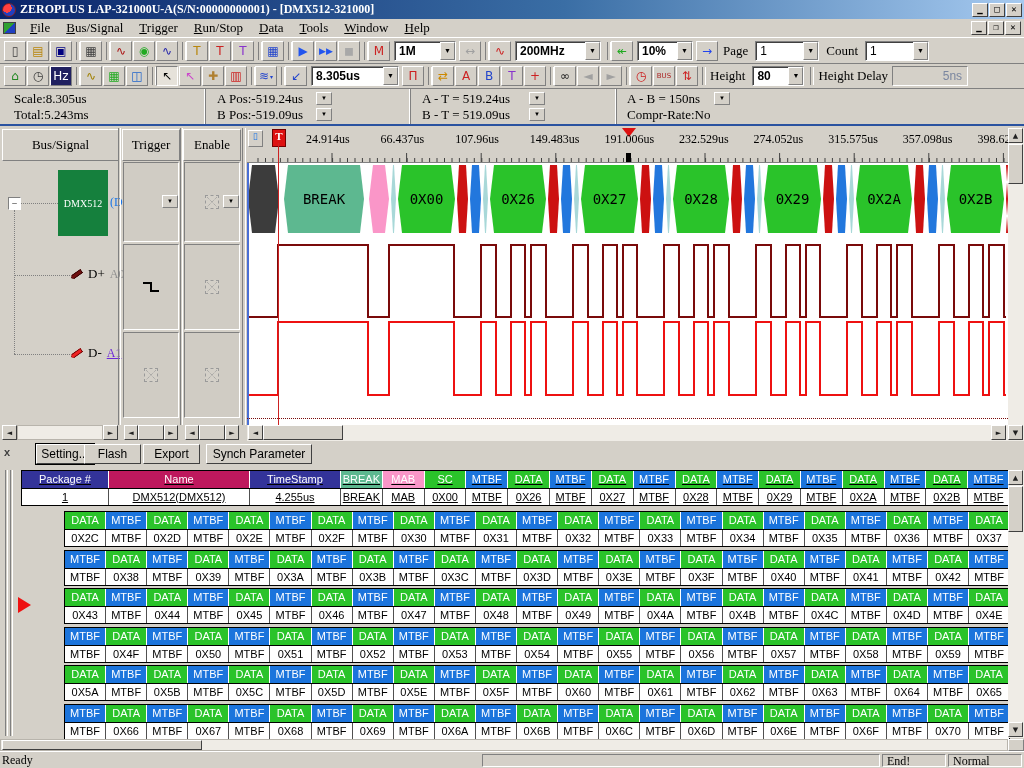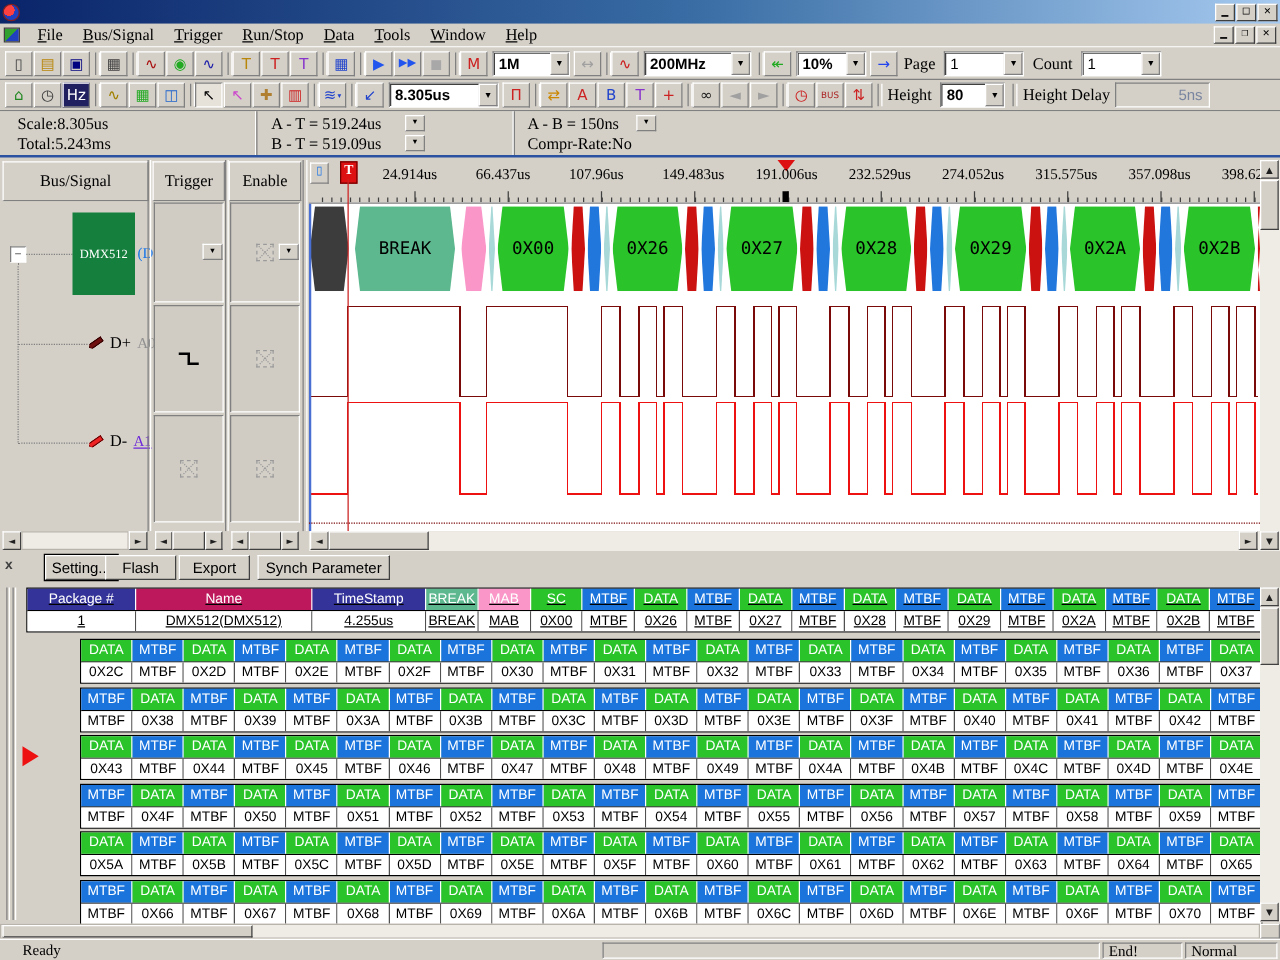--- a/index.html
+++ b/index.html
@@ -79,20 +79,21 @@
 
   
   #statusbar { left:0; top:751px; width:1024px; height:17px; background:#d4d0c8; border-top:1px solid #ffffff; display:flex; align-items:center; font-size:12px; }
   .status-panel { height:13px; border:1px solid; border-color:#808080 #ffffff #ffffff #808080; margin-right:2px; padding:0 4px; font-size:12px; line-height:12px; }
 </style>
 </head>
 <body>
 
 <div id="titlebar" class="abs">
   <div id="app-icon"></div>
+  <span class="title">ZEROPLUS LAP-321000U-A(S/N:00000000001) - [DMX512-321000]</span>
   <span style="margin-left:auto; display:flex;">
     <span class="win-btn">▁</span>
     <span class="win-btn">□</span>
     <span class="win-btn">✕</span>
   </span>
 </div>
 
 <div id="menubar" class="abs">
   <span id="child-icon"></span>
   <span id="menu-items" style="display:flex;">
@@ -220,20 +221,26 @@
   </span>
   <span class="tb-sep"></span>
   <span class="tb-label">Height Delay</span>
   <span class="sunken" style="width:76px; height:20px; text-align:right; padding:2px 5px 0 0; color:#7a86a0; font-family:'Liberation Sans',sans-serif; font-size:12px; background:#d4d0c8;">5ns</span>
 </div>
 
 <div id="infobar" class="abs">
   <div class="info-sec" style="width:205px; padding-left:14px;">
     <div class="info-line">Scale:8.305us</div>
     <div class="info-line">Total:5.243ms</div>
+  </div>
+  <div class="info-sec" style="width:205px; padding-left:11px;">
+    <div class="info-line">A Pos:-519.24us</div>
+    <div class="info-line">B Pos:-519.09us</div>
+    <span class="mini-drop" style="left:110px; top:3px;">▼</span>
+    <span class="mini-drop" style="left:110px; top:19px;">▼</span>
   </div>
   <div class="info-sec" style="width:206px; padding-left:11px;">
     <div class="info-line">A - T = 519.24us</div>
     <div class="info-line">B - T = 519.09us</div>
     <span class="mini-drop" style="left:118px; top:3px;">▼</span>
     <span class="mini-drop" style="left:118px; top:19px;">▼</span>
   </div>
   <div class="info-sec" style="width:206px; padding-left:10px;">
     <div class="info-line">A - B = 150ns</div>
     <div class="info-line">Compr-Rate:No</div>
@@ -889,18 +896,18 @@
   <span class="abs sb-thumb" style="left:0; top:16px; width:15px; height:46px;"></span>
   <span class="abs sb-btn" style="left:0; top:252px; width:15px; height:15px;">▼</span>
 </div>
 
 <div class="abs" style="left:0; top:739px; width:1008px; height:12px; background:#efece6; border:1px solid #b8b4ac;">
   <span class="abs sb-thumb" style="left:1px; top:0; width:200px; height:10px;"></span>
 </div>
 <div class="abs raised" style="left:1008px; top:739px; width:16px; height:12px; background:#d4d0c8;"></div>
 
 <div id="statusbar" class="abs">
-  <span style="padding-left:18px;">Ready</span>
+  <span style="padding-left:2px;">Ready</span>
   <span style="margin-left:auto;"></span>
   <span class="status-panel" style="width:398px;"></span>
   <span class="status-panel" style="width:64px;">End!</span>
   <span class="status-panel" style="width:74px;">Normal</span>
 </div>
 
 </body></html>

